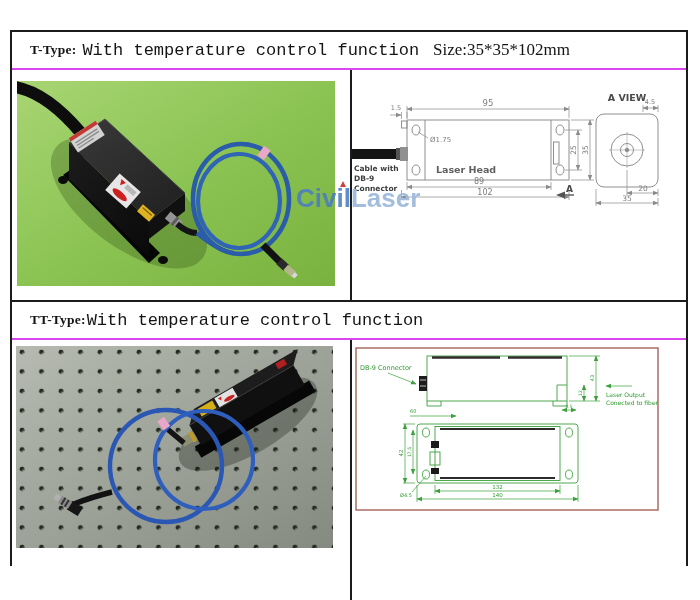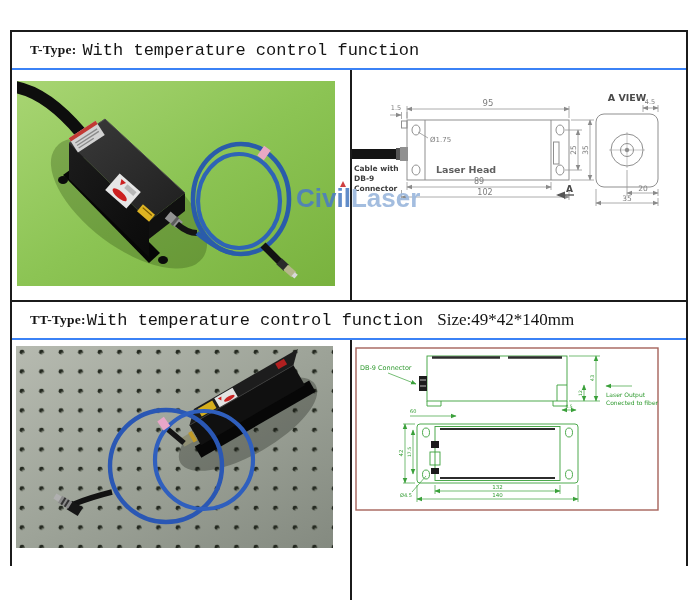--- a/index.html
+++ b/index.html
@@ -5,21 +5,21 @@
   html,body{margin:0;padding:0;}
   body{
     width:700px;height:600px;background:#ffffff;position:relative;overflow:hidden;
     font-family:"Liberation Serif",serif;
   }
   .spec-table{
     position:absolute;left:10px;top:30px;width:678px;height:536px;
     border:2px solid #1b1b1b;box-sizing:border-box;background:#fff;
   }
   .hdr{
-    height:38px;box-sizing:border-box;border-bottom:2px solid #3b82f6;
+    height:38px;box-sizing:border-box;border-bottom:2px solid #d946ef;
     display:flex;align-items:center;padding-left:18px;
     font-size:17px;color:#141414;white-space:nowrap;text-align:center;
   }
   .hdr .type{font-weight:bold;font-size:13.5px;letter-spacing:.2px;}
   .hdr .desc{margin-left:6px;font-family:Liberation Mono, monospace;}
   .hdr.hdr2 .desc{margin-left:1px;}
   .hdr .size{margin-left:14px;}
   .row{display:flex;box-sizing:border-box;border-bottom:2px solid #1b1b1b;}
   .row1{height:232px;}
   .row2{height:272px;border-bottom:none;}
@@ -39,20 +39,21 @@
     border-left:3px solid transparent;border-right:3px solid transparent;border-bottom:6px solid #d04040;}
 </style>
 </head>
 <body>
 
 <div class="spec-table">
 
   <div class="hdr">
     <span class="type">T-Type:</span>
     <span class="desc">With temperature control function</span>
+    <span class="size">Size:35*35*102mm</span>
   </div>
 
   <div class="row row1">
     <div class="cell-photo">
       <svg class="photo-svg1" width="318" height="205" viewBox="0 0 318 205">
         <defs>
           <linearGradient id="g1bg" x1="0" y1="0" x2="1" y2="1">
             <stop offset="0" stop-color="#a8d573"></stop>
               <stop offset=".5" stop-color="#8cc454"></stop>
               <stop offset="1" stop-color="#79b23e"></stop>
@@ -213,21 +214,20 @@
             <text x="2" y="121">Connector</text>
           </g>
         </g>
       </svg>
     </div>
   </div>
 
   <div class="hdr hdr2">
     <span class="type">TT-Type:</span>
     <span class="desc">With temperature control function</span>
-    <span class="size">Size:49*42*140mm</span>
   </div>
 
   <div class="row row2">
     <div class="cell-photo">
       <svg class="photo-svg2" width="317" height="202" viewBox="0 0 317 202">
         <defs>
           <linearGradient id="g2bg" x1="0" y1="0" x2="1" y2="1">
             <stop offset="0" stop-color="#b6bab0"></stop>
               <stop offset=".5" stop-color="#9da398"></stop>
               <stop offset="1" stop-color="#848a80"></stop>

